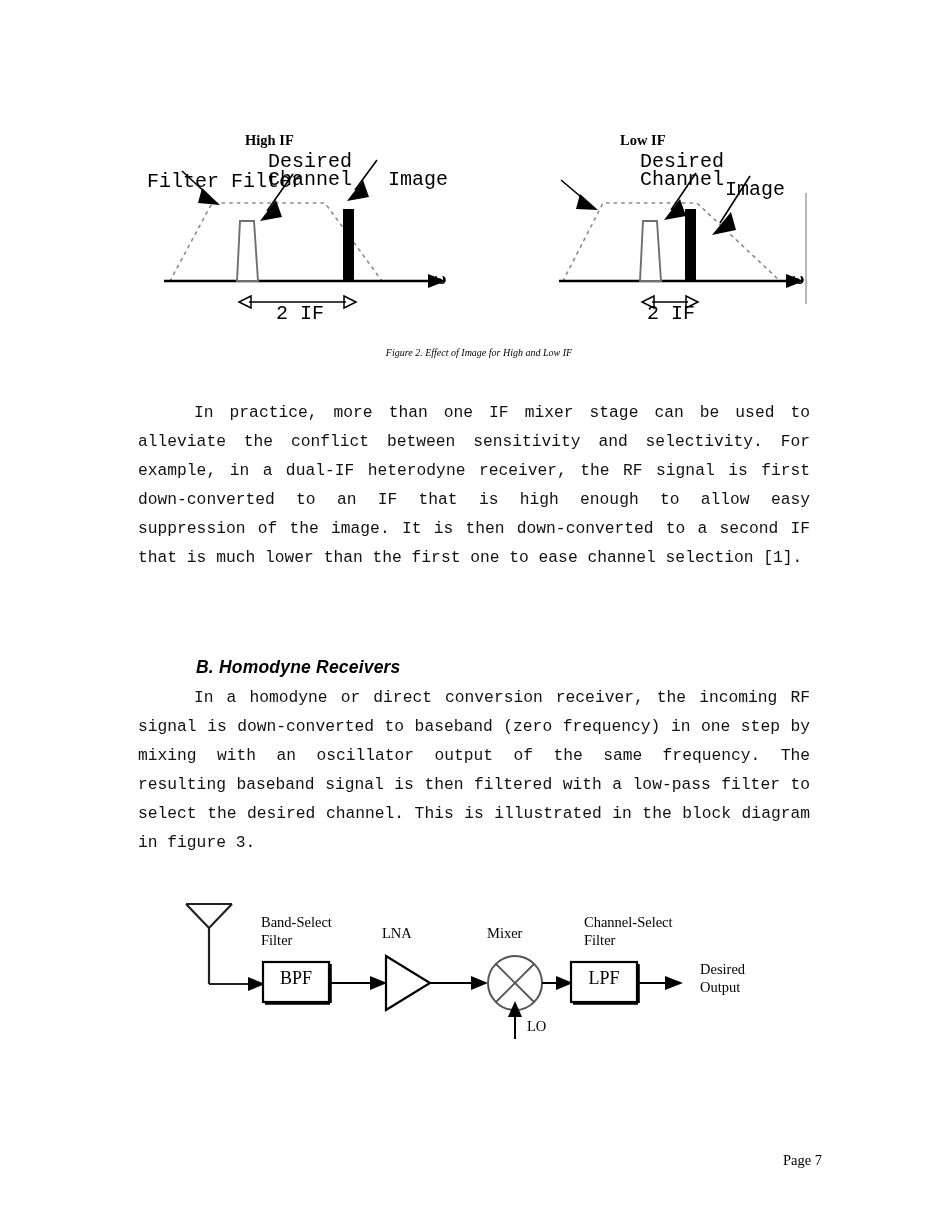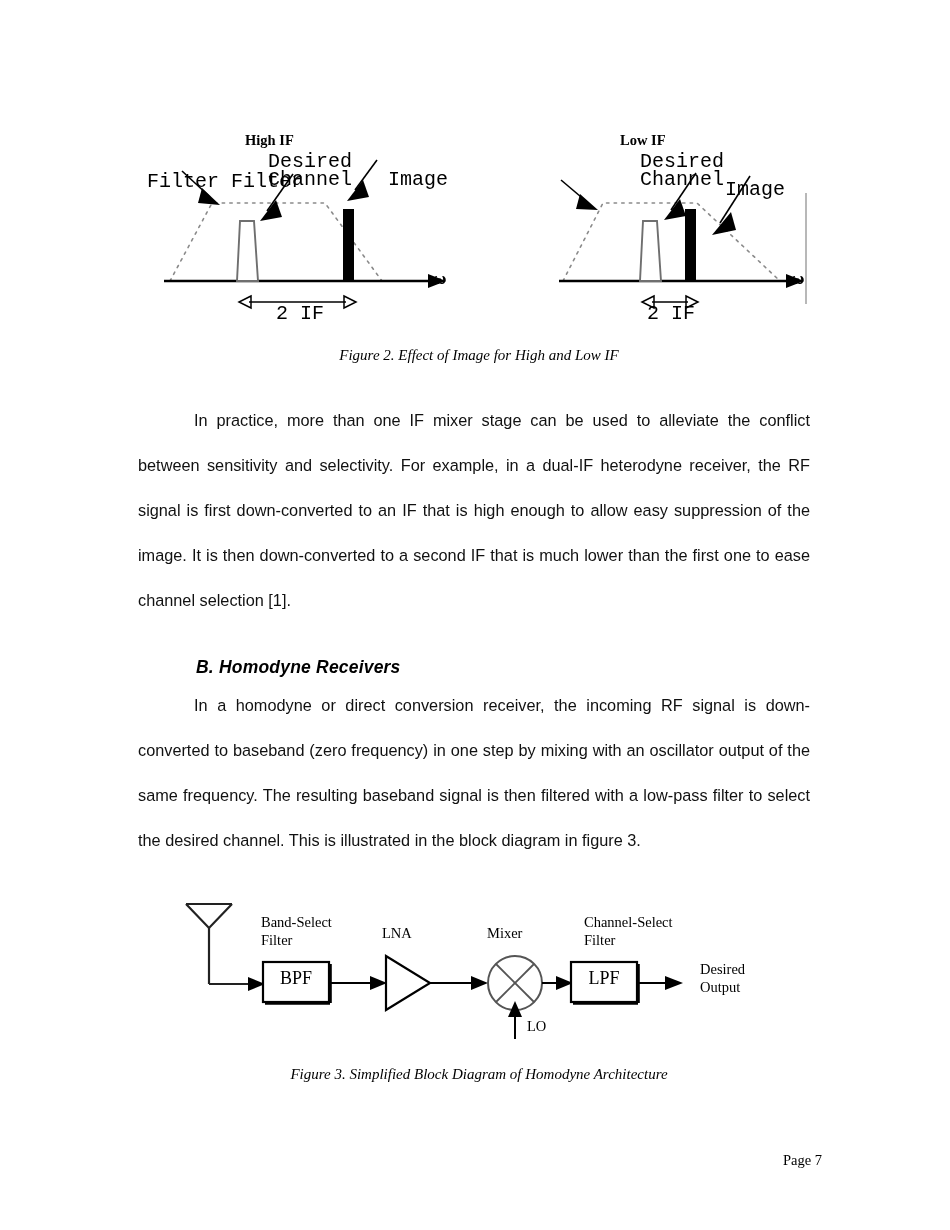--- a/index.html
+++ b/index.html
@@ -47,34 +47,34 @@
     white-space: pre-line;
     text-align: center;
   }
 
   .fig-caption {
     position: absolute;
     width: 950px;
     text-align: center;
     font-family: "Liberation Serif", "DejaVu Serif", serif;
     font-style: italic;
-    font-size: 15px;
+    font-size: 10px;
     padding-left: 8px;
   }
   #fig2-caption { top: 347px; }
   #fig3-caption { top: 1066px; }
 
   
   .body-par {
     position: absolute;
     left: 138px;
     width: 672px;
-    font-family: Liberation Sans, sans-serif;
+    font-family: Liberation Mono, monospace;
     font-size: 16.3px;
-    line-height: 45px;
+    line-height: 29px;
     text-align: justify;
     text-align-last: left;
     color: #111111;
   }
   .body-par .indent { display: inline-block; width: 56px; }
 
   #par1 { top: 398px; }
   #par2 { top: 683px; }
 
   .section-head {
@@ -259,17 +259,16 @@
 Filter</div>
     <div class="blk-label" style="left:382px; top:29px;">LNA</div>
     <div class="blk-label" style="left:487px; top:29px;">Mixer</div>
     <div class="blk-label" style="left:584px; top:18px;">Channel-Select
 Filter</div>
     <div class="blk-label" style="left:527px; top:122px;">LO</div>
     <div class="blk-label" style="left:700px; top:65px;">Desired
 Output</div>
   </div>
 
-  <div class="fig-caption" id="fig3-caption">Figure 3. Simplified Block Diagram of Homodyne Architecture</div>
 
   <div id="page-footer">Page 7</div>
 
 </div>
 
 </body></html>

